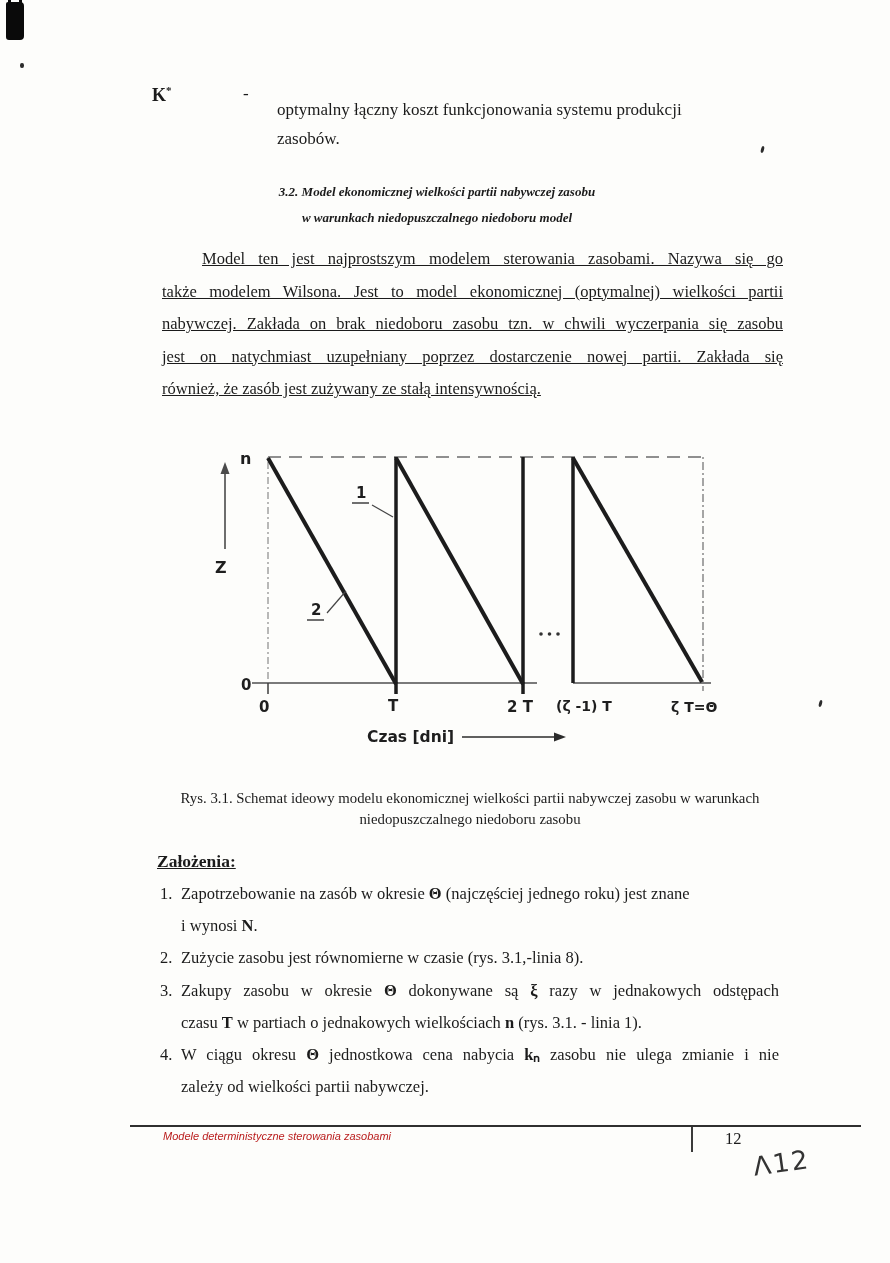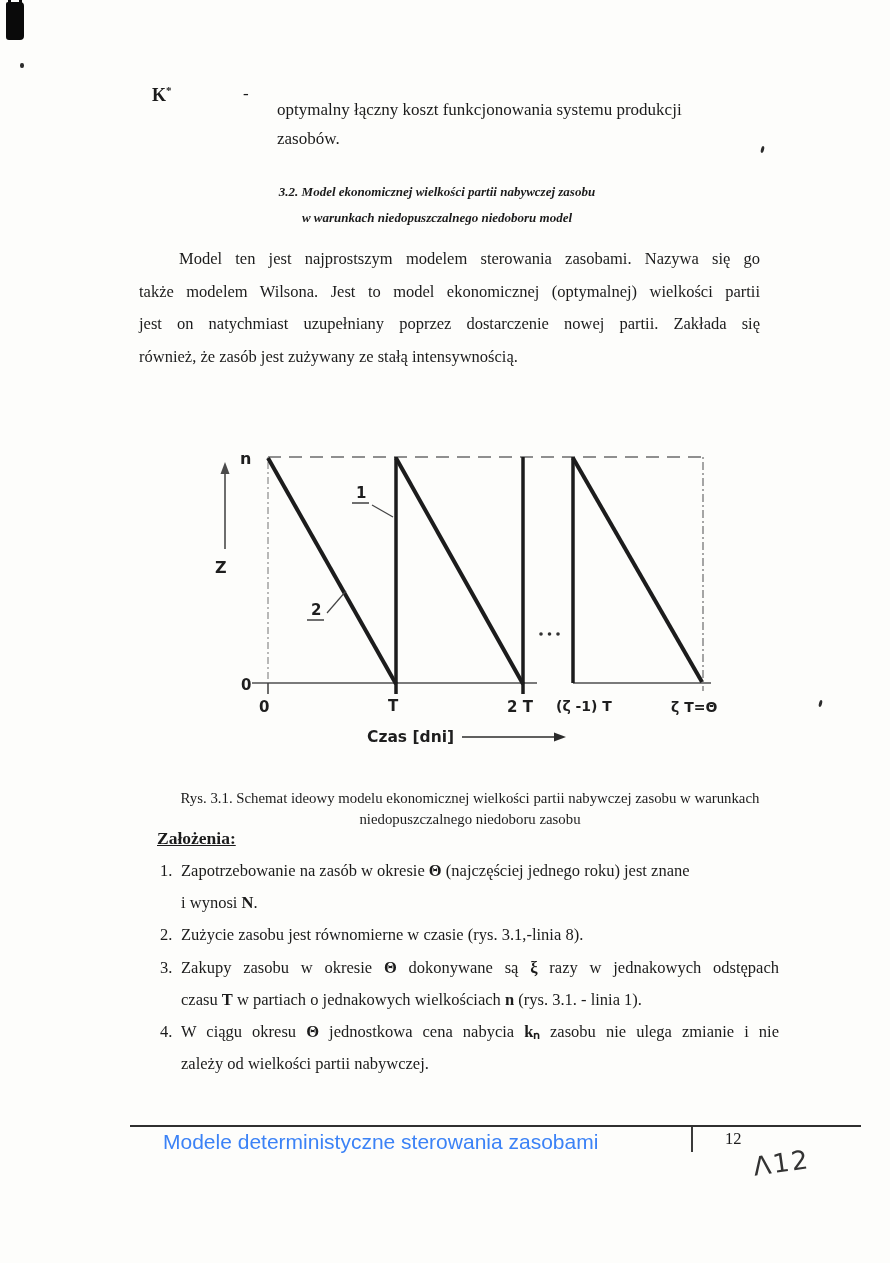--- a/index.html
+++ b/index.html
@@ -16,41 +16,41 @@
   .def-term sup{font-size:11px;}
   .def-dash{position:absolute;left:243px;top:84px;font-size:17px;}
   .def-l1{position:absolute;left:277px;top:100px;font-size:17px;}
   .def-l2{position:absolute;left:277px;top:129px;font-size:17px;}
 
   
   .heading{position:absolute;left:177px;top:179px;width:520px;text-align:center;
            font-weight:bold;font-style:italic;font-size:13px;line-height:26px;}
 
   
-  .para{position:absolute;left:139px;top:243px;width:621px;font-size:16.5px;line-height:32.5px;}
+  .para{position:absolute;left:162px;top:243px;width:621px;font-size:16.5px;line-height:32.5px;text-decoration:underline;}
   .jl{text-align:justify;text-align-last:justify;}
   .pl{text-align:left;}
   .indent{text-indent:40px;}
 
   
   .fig{position:absolute;left:170px;top:428px;}
   .fig text{font-family:"DejaVu Sans",sans-serif;fill:#1e1e1e;}
   .caption{position:absolute;left:120px;top:788px;width:700px;text-align:center;
            font-size:14.8px;line-height:21px;}
 
   
-  .assump{position:absolute;left:157px;top:825px;width:622px;font-size:16.5px;}
+  .assump{position:absolute;left:157px;top:848px;width:622px;font-size:16.5px;}
   .assump-h{font-size:17.5px;font-weight:bold;text-decoration:underline;line-height:26px;margin-bottom:4px;}
   .item{position:relative;padding-left:24px;line-height:32.2px;}
   .item .num{position:absolute;left:3px;top:0;}
 
   
   .footer-rule{position:absolute;left:130px;top:1125px;width:731px;height:2px;background:#2f2f2f;}
   .footer-title{position:absolute;left:163px;top:1130px;font-family:"Liberation Sans",sans-serif;
-                font-size:21px;color:#3b82f6;}
+                font-style:italic;font-size:11px;color:#b91c1c;}
   .footer-bar{position:absolute;left:691px;top:1127px;width:2px;height:25px;background:#3a3a3a;}
   .footer-page{position:absolute;left:725px;top:1129px;font-size:16.5px;}
   .handwritten{position:absolute;left:753px;top:1148px;font-family:"DejaVu Sans",sans-serif;
                font-size:26px;color:#333;transform:rotate(-8deg);letter-spacing:2px;}
   b{font-weight:bold;}
 </style>
 </head>
 <body>
 
 <div class="page">
@@ -68,20 +68,21 @@
   <div class="def-l2">zasobów.</div>
 
   <div class="heading">
     <div>3.2.  Model ekonomicznej wielkości partii nabywczej zasobu</div>
     <div>w warunkach niedopuszczalnego niedoboru model</div>
   </div>
 
   <div class="para">
     <div class="jl indent">Model  ten jest najprostszym modelem sterowania zasobami. Nazywa się go</div>
     <div class="jl">także modelem Wilsona.  Jest to model ekonomicznej (optymalnej) wielkości partii</div>
+    <div class="jl">nabywczej. Zakłada on brak niedoboru zasobu tzn. w chwili wyczerpania się zasobu</div>
     <div class="jl">jest on natychmiast uzupełniany poprzez dostarczenie nowej partii. Zakłada się</div>
     <div class="pl">również, że zasób jest zużywany ze stałą intensywnością.</div>
   </div>
 
   <svg class="fig" width="600" height="335" viewBox="170 428 600 335">
 
     <line x1="268" y1="457" x2="703" y2="457" stroke="#8f8f8f" stroke-width="2.2" stroke-dasharray="13 8"></line>
 
     <line x1="268" y1="457" x2="268" y2="683" stroke="#9b9b9b" stroke-width="1.4" stroke-dasharray="2 3 7 3"></line>
 

